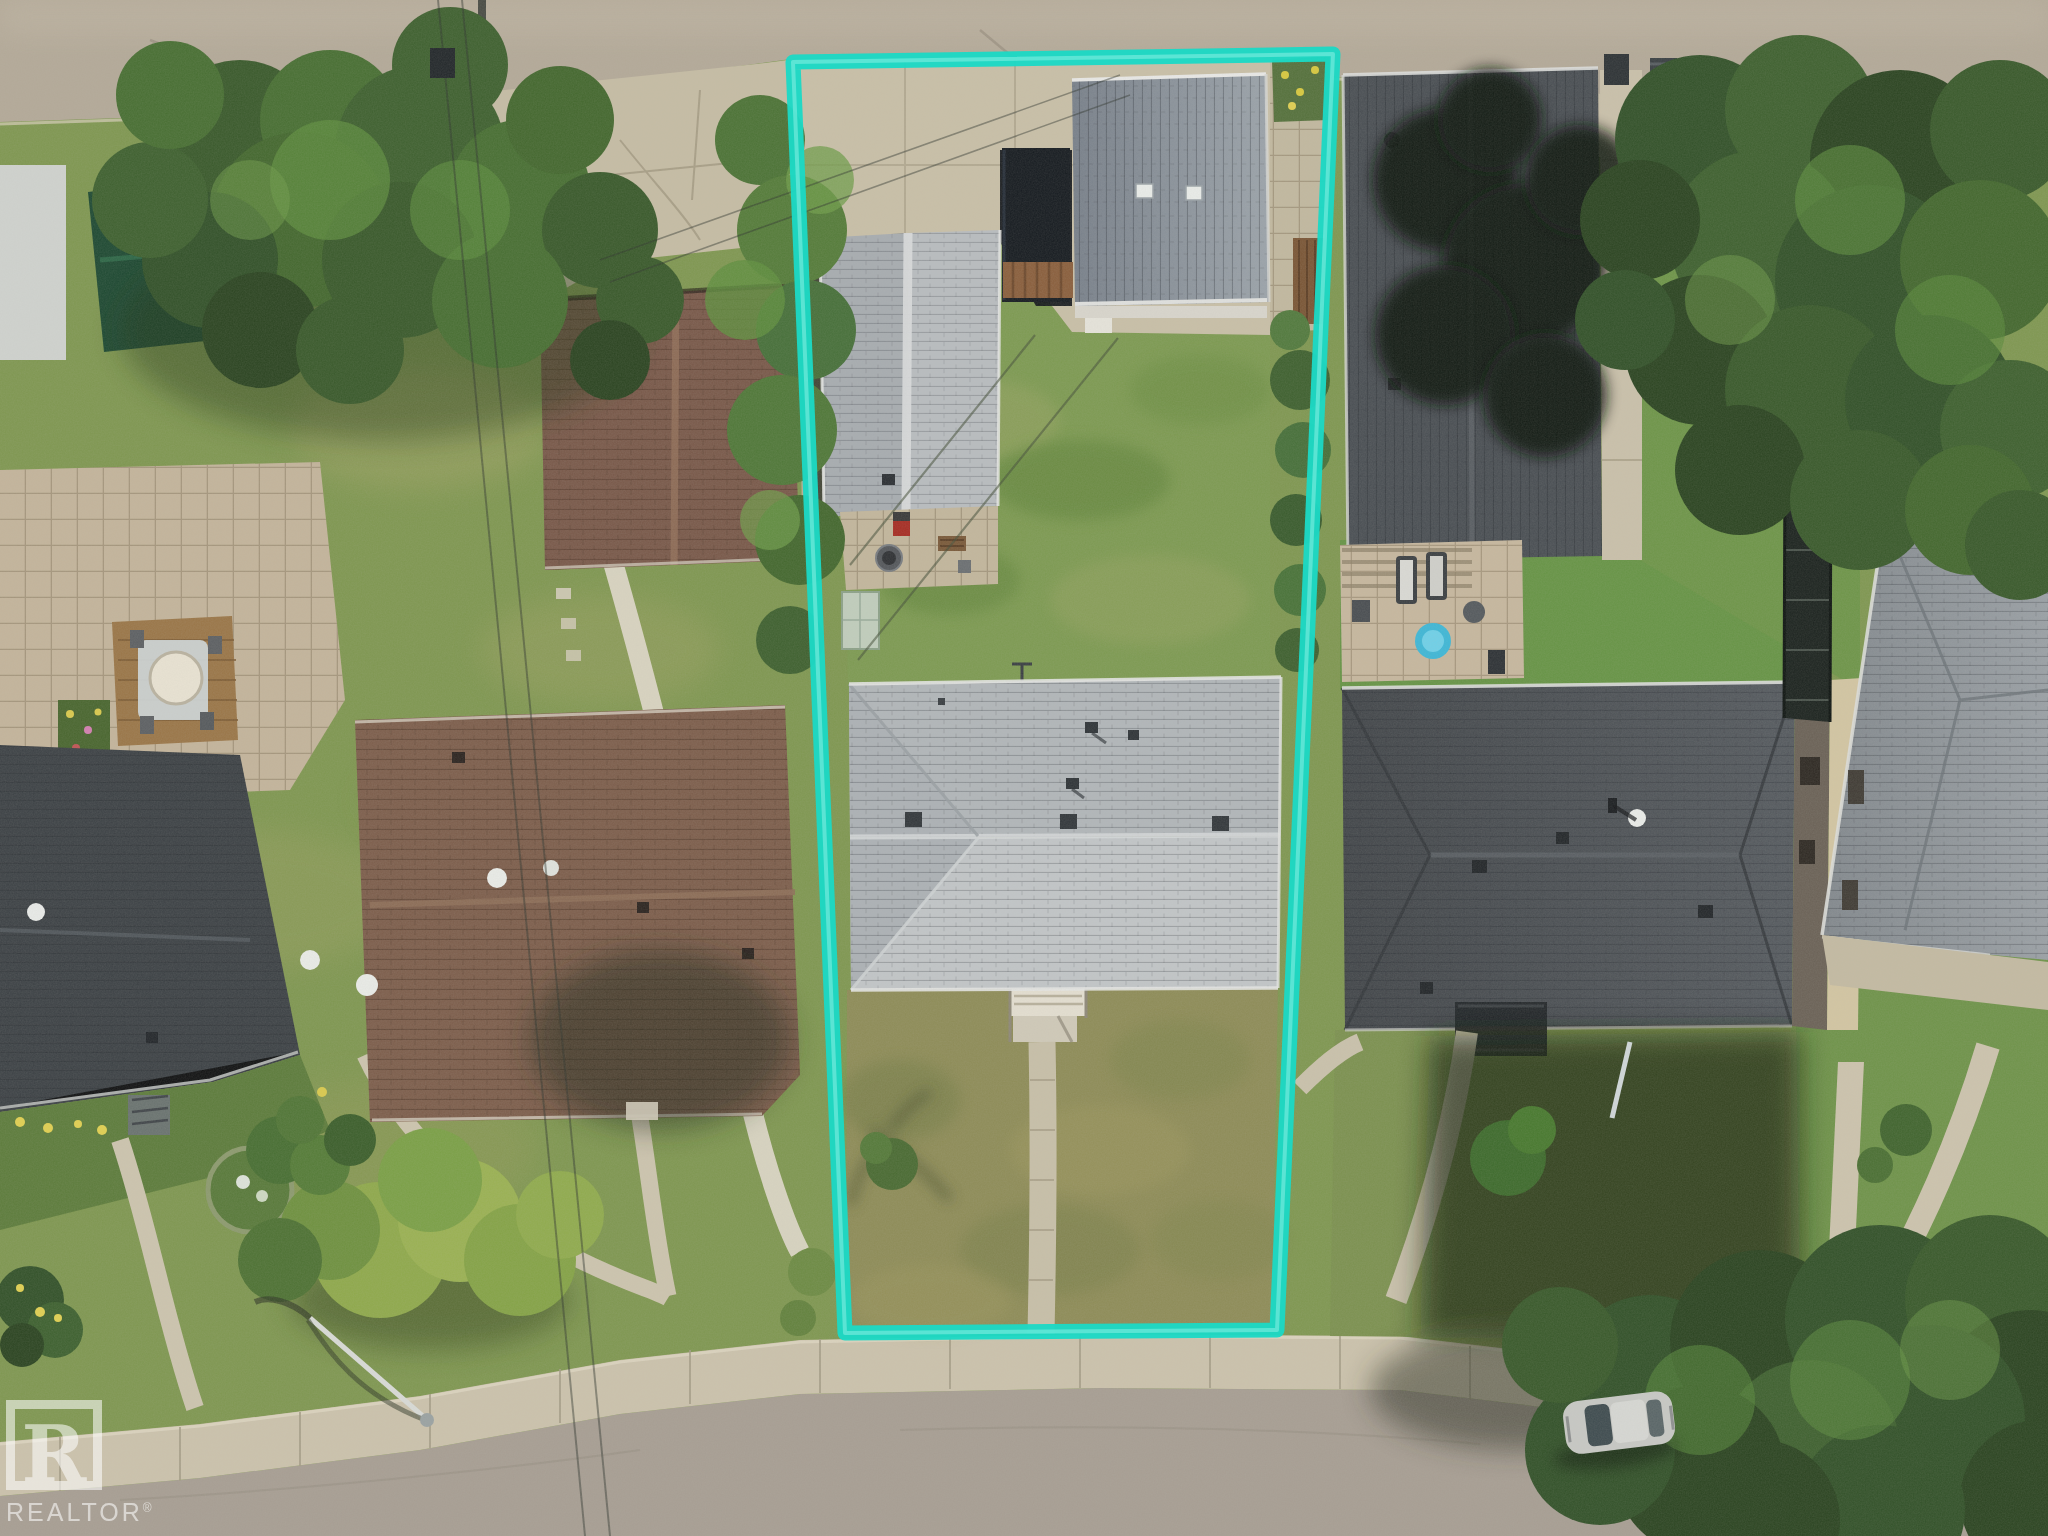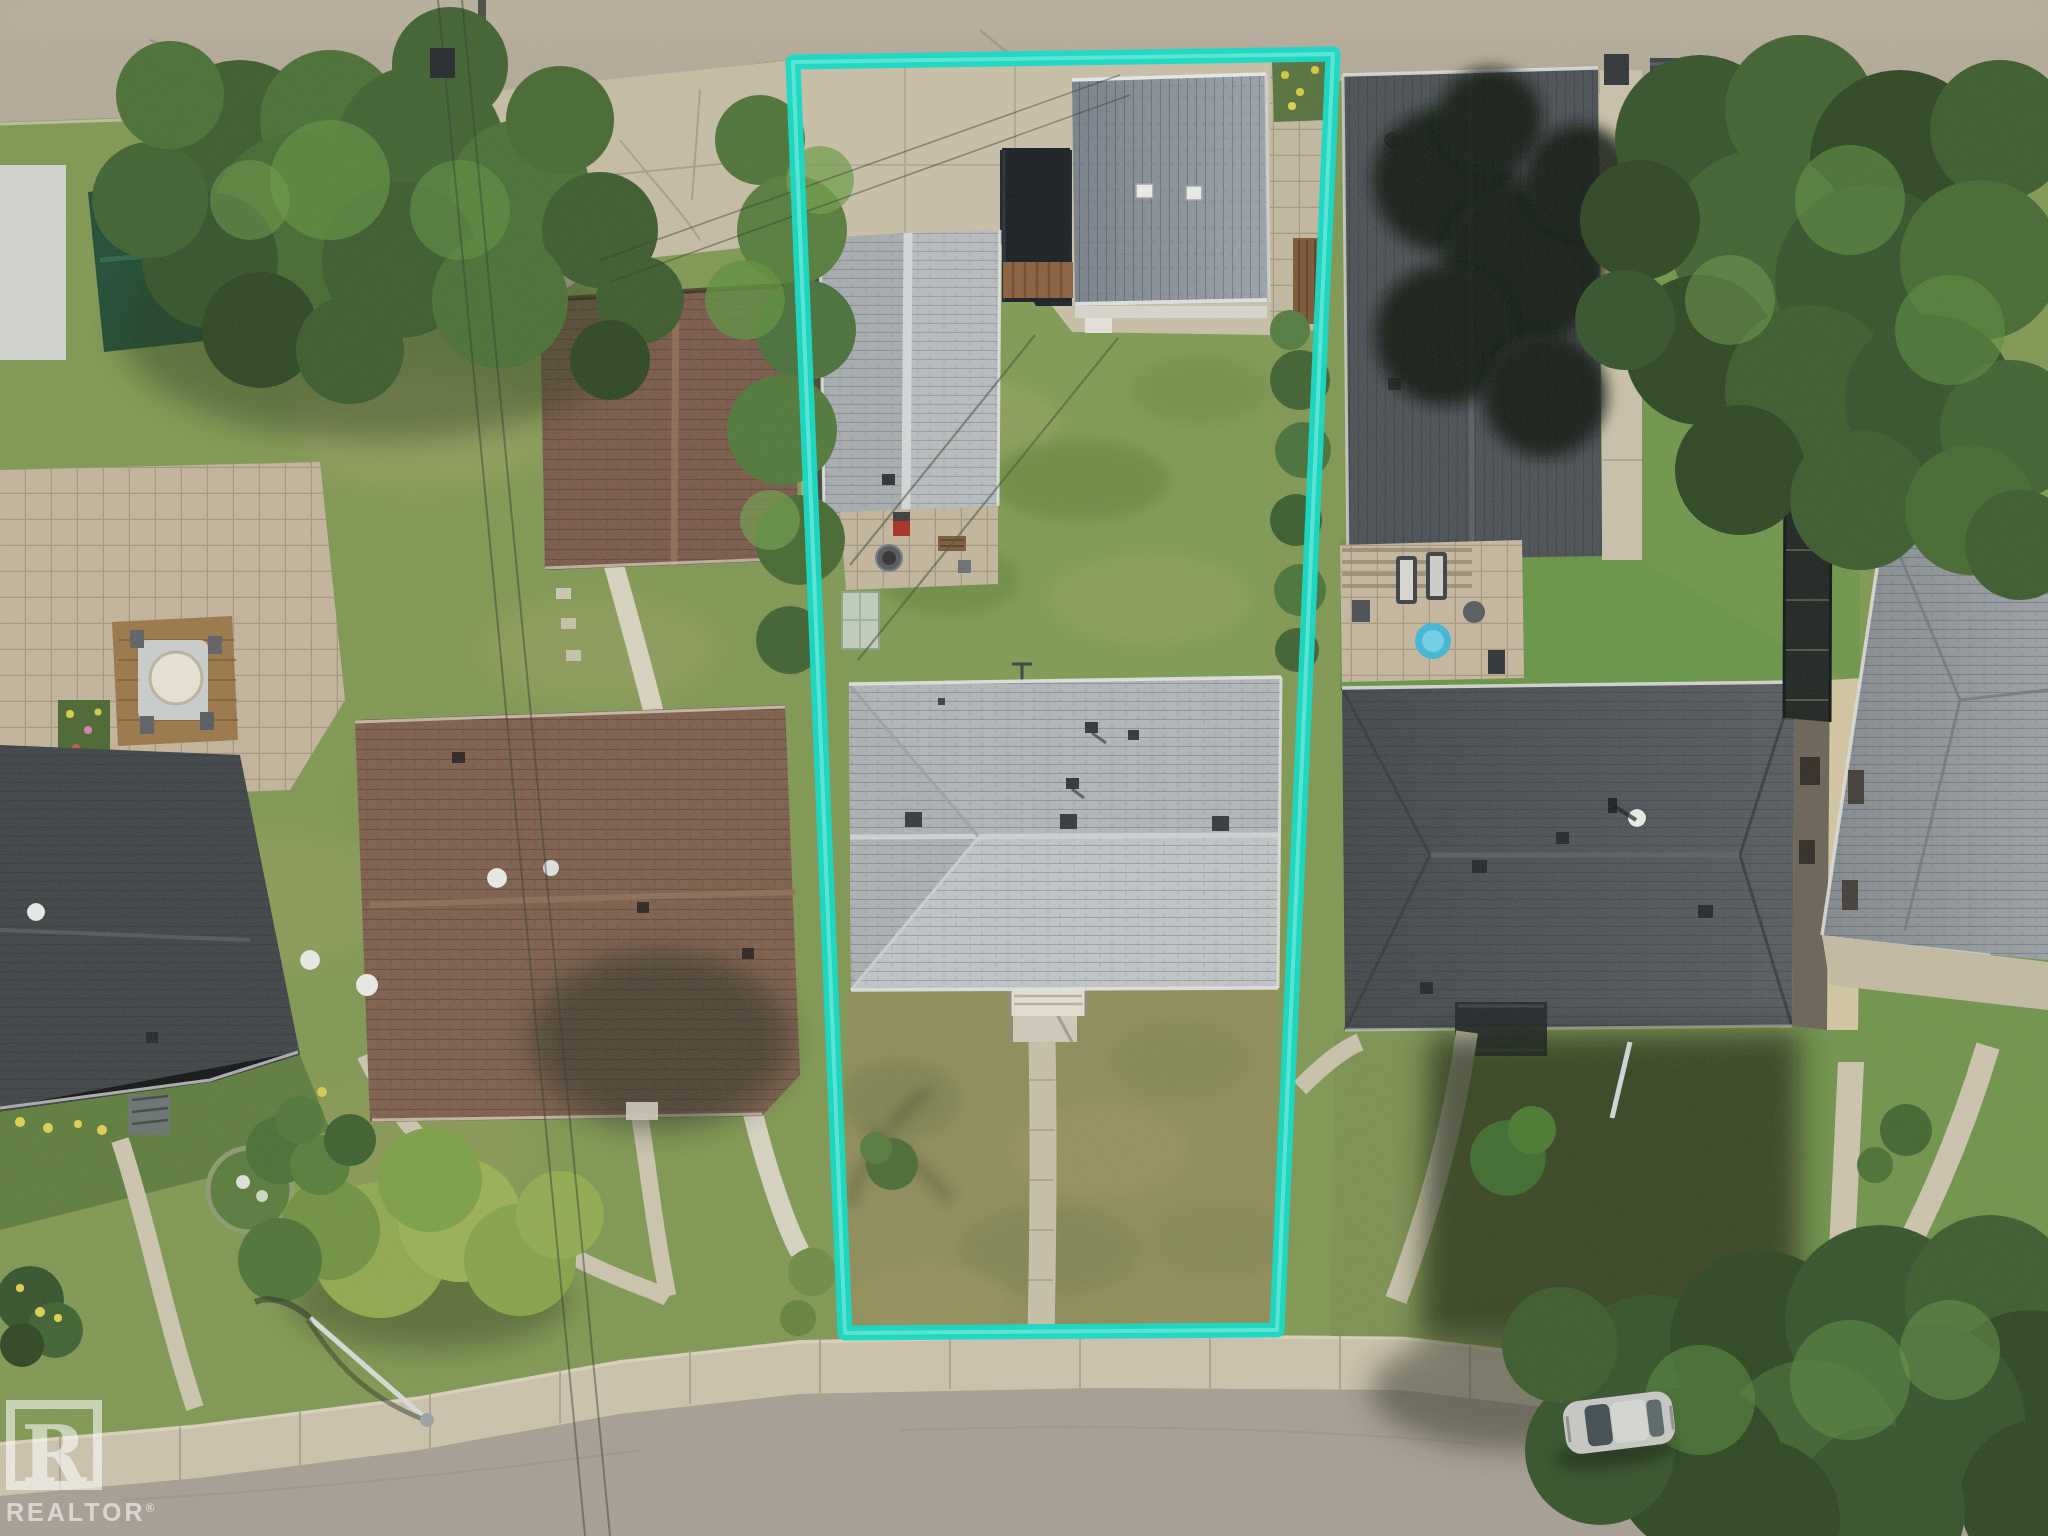--- a/index.html
+++ b/index.html
@@ -6,21 +6,21 @@
   .photo{position:relative;width:2048px;height:1536px;overflow:hidden;background:#7f9751;
          font-family:"Liberation Sans", sans-serif;}
   .photo svg{position:absolute;left:0;top:0;display:block;}
   
   .watermark{position:absolute;left:6px;top:1400px;color:#ffffff;opacity:.56;z-index:50;
              user-select:none;}
   .wm-box{width:78px;height:72px;border:9px solid #ffffff;display:flex;align-items:flex-end;
           justify-content:center;}
   .wm-r{font-family:"DejaVu Serif", serif;font-weight:bold;font-size:78px;line-height:.82;
         transform:translateY(6px);}
-  .wm-text{margin-top:8px;font-size:25px;letter-spacing:3px;font-weight:700;white-space:nowrap;text-align:right;}
+  .wm-text{margin-top:8px;font-size:25px;letter-spacing:3px;font-weight:400;white-space:nowrap;text-align:right;}
   .wm-reg{font-size:12px;vertical-align:super;letter-spacing:0;}
 </style>
 </head>
 <body>
 
 <div class="photo">
 <svg width="2048" height="1536" viewBox="0 0 2048 1536" xmlns="http://www.w3.org/2000/svg">
   <defs>
     <pattern id="shH" width="26" height="9" patternUnits="userSpaceOnUse">
       <path d="M0 8.5H26" stroke="rgba(25,30,36,.28)" stroke-width="1.2"></path>

